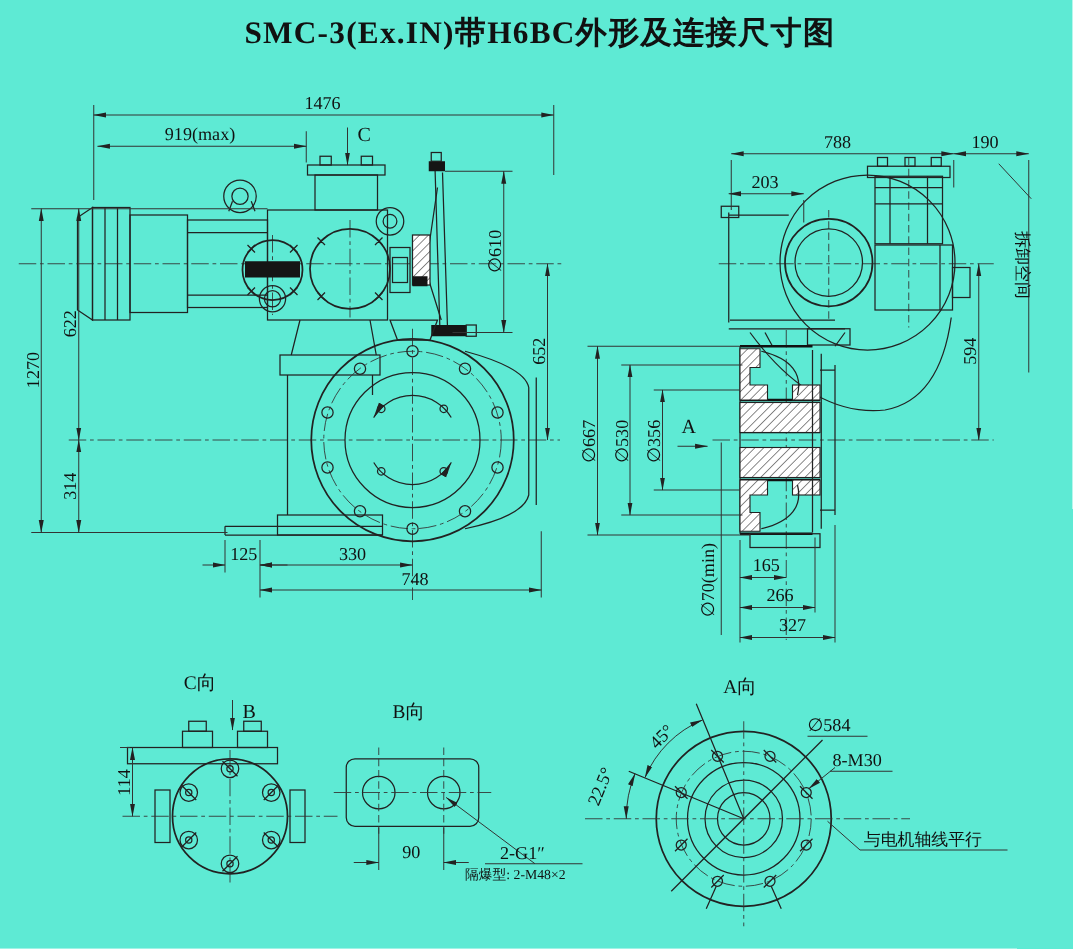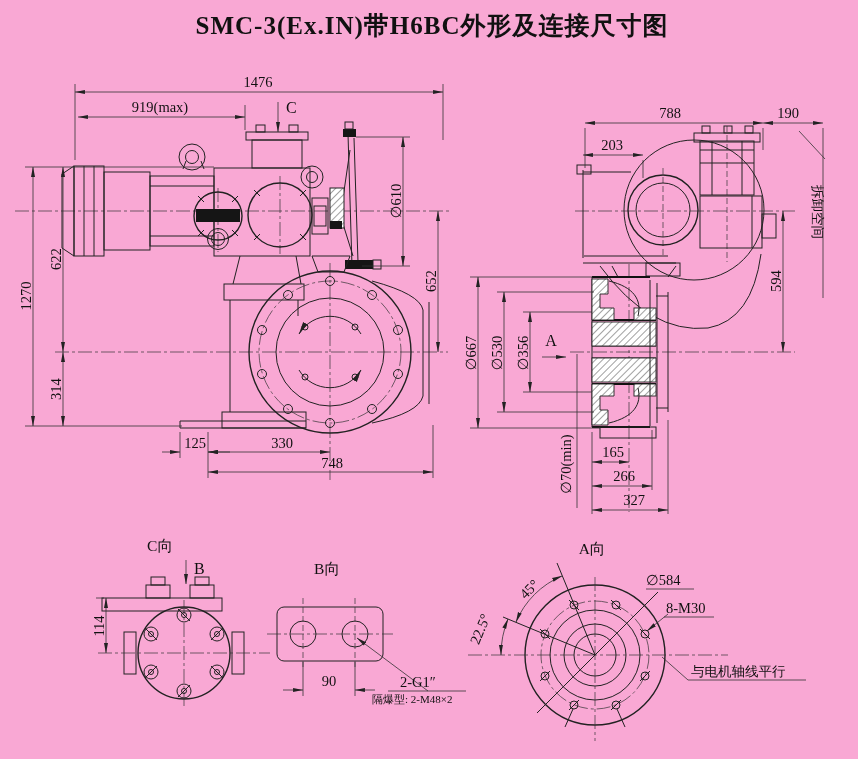--- a/index.html
+++ b/index.html
@@ -1,16 +1,16 @@
 <!DOCTYPE html>
 <html><head>
 <meta charset="utf-8">
 <style>
   html,body{margin:0;padding:0;background:#ffffff;}
-  .page{width:858px;height:759px;background:#f9a8d4;position:relative;font-family:"Liberation Serif","DejaVu Serif",serif;}
+  .page{width:858px;height:759px;background:#5eead4;position:relative;font-family:"Liberation Serif","DejaVu Serif",serif;}
   svg{display:block;}
   text{fill:#111;font-family:"Liberation Serif","DejaVu Serif",serif;}
   .title-t{font-size:25px;font-weight:600;letter-spacing:1px;}
   .dt{font-size:14.5px;}
   .dts{font-size:11px;}
   .vt{font-size:15.5px;}
   .lt{font-size:16px;}
   .cn{font-size:13.5px;}
   .s{stroke:#222;fill:none;stroke-width:1;}
   .sb{stroke:#222;fill:none;stroke-width:1.4;}

